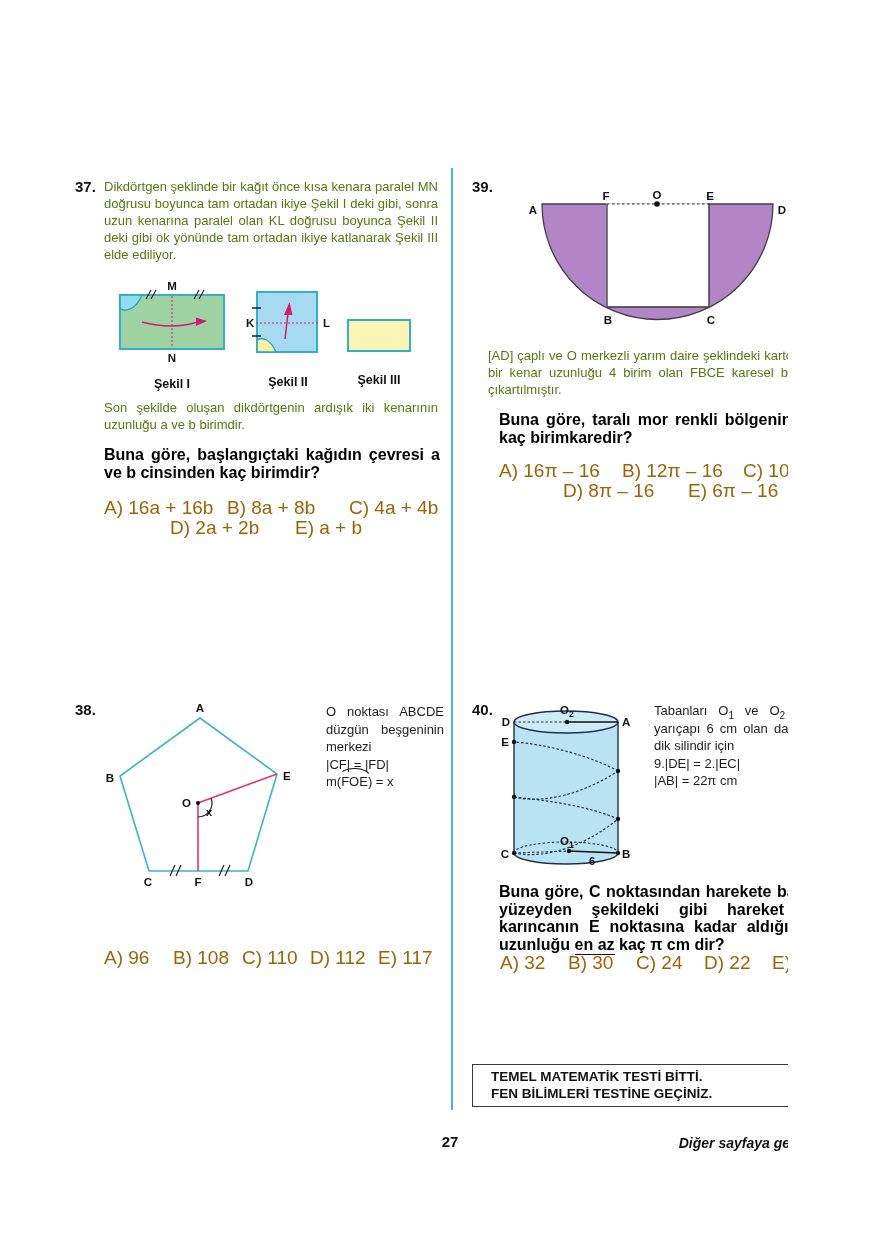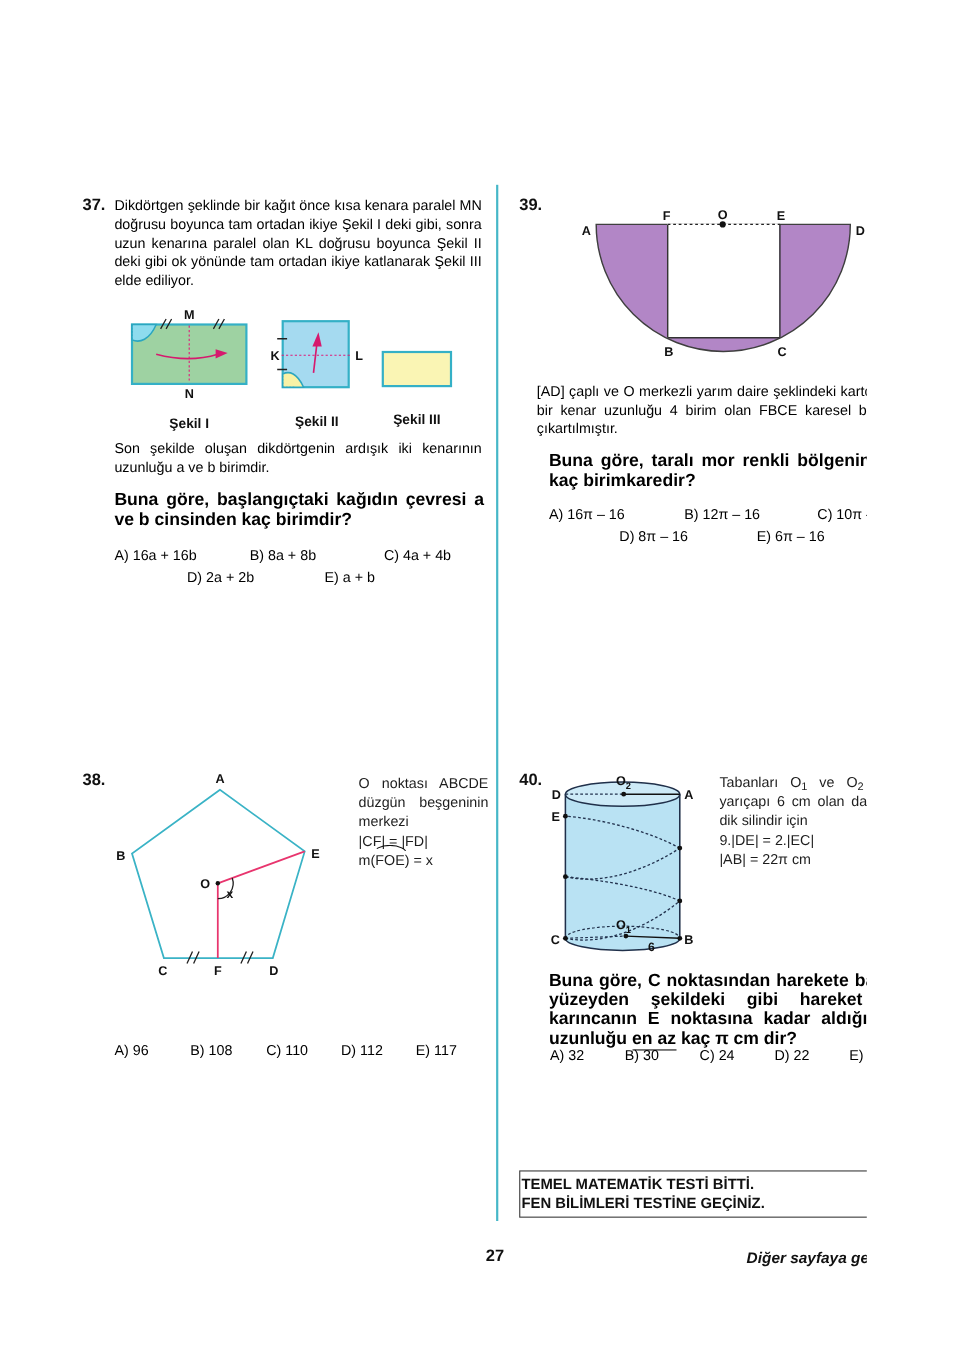--- a/index.html
+++ b/index.html
@@ -1,38 +1,38 @@
 <!DOCTYPE html>
 <html><head>
 <meta charset="utf-8">
 <style>
   html,body{margin:0;padding:0;background:#ffffff;}
   .page{position:relative;width:788px;height:1242px;background:#ffffff;overflow:hidden;
         font-family:"Liberation Sans", sans-serif;color:#1b1b1b;}
   .abs{position:absolute;}
   .qnum{position:absolute;font-weight:bold;font-size:15px;color:#111;}
-  .body{position:absolute;font-size:13px;line-height:17px;color:#000000;}
+  .body{position:absolute;font-size:13px;line-height:17px;color:#4d7c0f;}
   .just{text-align:justify;}
   .qtext{position:absolute;font-size:16px;line-height:17.5px;font-weight:bold;color:#000;text-align:justify;}
-  .opt{position:absolute;font-size:13px;color:#000000;white-space:nowrap;}
+  .opt{position:absolute;font-size:19px;color:#a16207;white-space:nowrap;}
   .fig{position:absolute;text-align:center;}
   .figcap{font-weight:bold;font-size:12.5px;color:#111;}
   .svglbl{font-family:"Liberation Sans", sans-serif;font-size:11.5px;font-weight:bold;fill:#111;}
   .svgsub{font-size:8.5px;font-weight:bold;}
   .svgsmall{font-family:"Liberation Sans", sans-serif;font-size:11px;font-weight:bold;fill:#111;}
   .divider{position:absolute;left:451px;top:168px;width:2px;height:942px;background:#46b7c8;}
   .sideinfo{position:absolute;font-size:13px;line-height:17.5px;color:#1d1d1d;}
   .overarc{position:relative;display:inline-block;}
   .overarc::before{content:"";position:absolute;left:-2px;right:-2px;top:-5px;height:6px;
     border:1.4px solid transparent;border-top-color:#111;
     border-radius:50% 50% 0 0 / 100% 100% 0 0;}
   .uline{border-bottom:1.5px solid #111;padding-bottom:1px;}
   sub.sm{font-size:10px;line-height:0;}
   .footbox{position:absolute;left:472px;top:1064px;width:326px;border:1.6px solid #3a3a3a;
-    padding:4px 1px;font-size:13.5px;font-weight:bold;line-height:16.5px;color:#111;}
+    padding:4px 18px;font-size:13.5px;font-weight:bold;line-height:16.5px;color:#111;}
   .pagenum{position:absolute;left:430px;top:1133px;width:40px;text-align:center;
     font-size:15px;font-weight:bold;color:#111;}
   .nextpage{position:absolute;left:620px;top:1135px;width:205px;text-align:right;
     font-size:14px;font-weight:bold;font-style:italic;color:#111;}
 </style>
 </head>
 <body>
 
 <div class="page">
 

